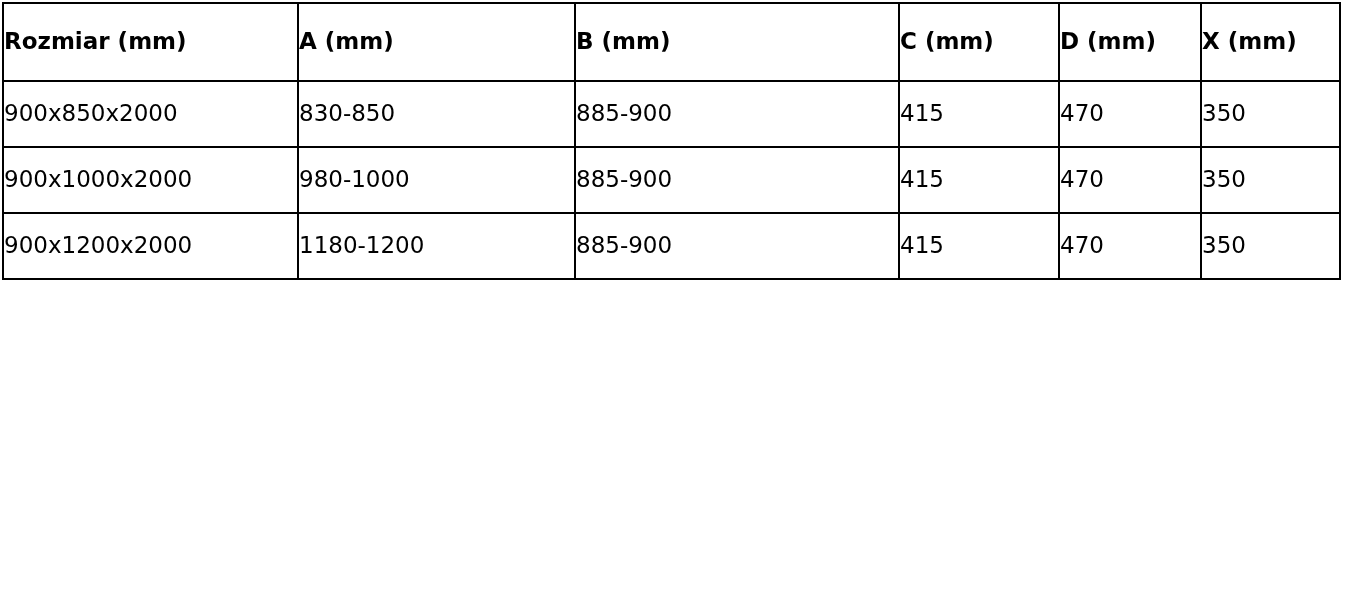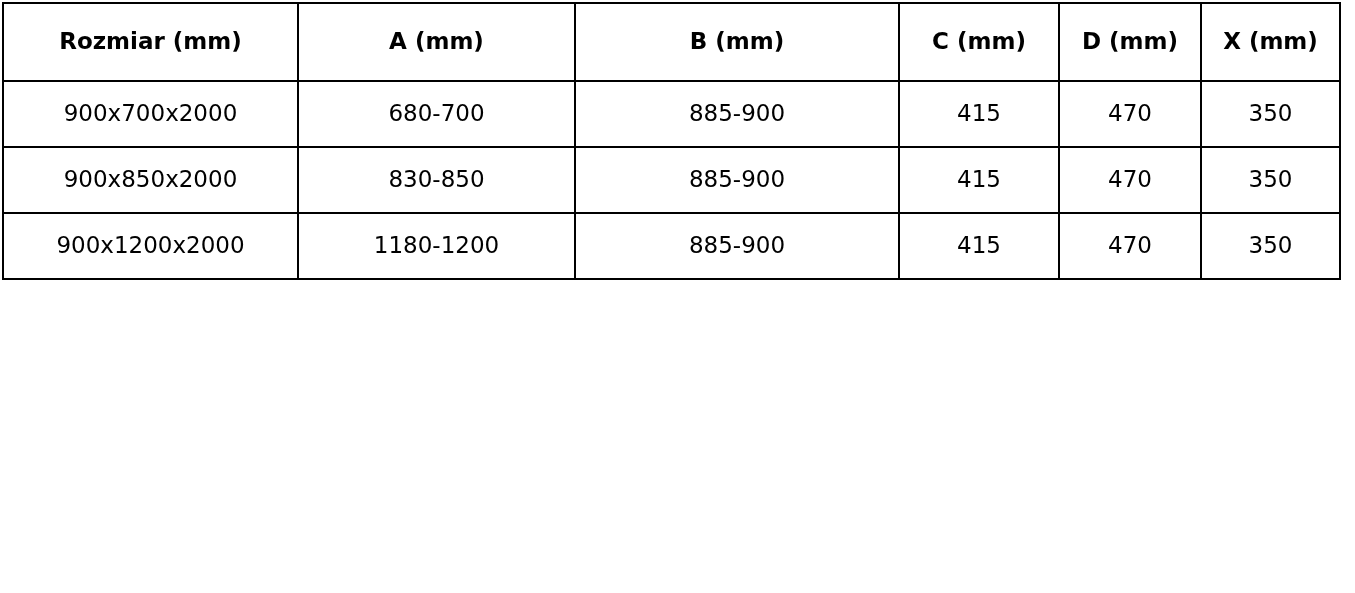--- a/index.html
+++ b/index.html
@@ -22,21 +22,21 @@
   table.spec-table {
     border-collapse: collapse;
     width: 1337px;
     margin-left: 2px;
     margin-top: 2px;
     table-layout: fixed;
   }
   table.spec-table th,
   table.spec-table td {
     border: 2px solid #000000;
-    text-align: center;
+    text-align: left;
     vertical-align: middle;
     font-size: 23px;
     padding: 0;
     height: 64px;
     line-height: 1.1;
     color: #000000;
   }
   table.spec-table th {
     font-weight: bold;
     font-size: 23px;
@@ -69,30 +69,30 @@
         <th>Rozmiar (mm)</th>
         <th>A (mm)</th>
         <th>B (mm)</th>
         <th>C (mm)</th>
         <th>D (mm)</th>
         <th>X (mm)</th>
       </tr>
     </thead>
     <tbody>
       <tr>
-        <td class="size-cell">900x700x2000</td>
-        <td>680-700</td>
+        <td class="size-cell">900x850x2000</td>
+        <td>830-850</td>
         <td>885-900</td>
         <td>415</td>
         <td>470</td>
         <td>350</td>
       </tr>
       <tr>
-        <td class="size-cell">900x850x2000</td>
-        <td>830-850</td>
+        <td class="size-cell">900x1000x2000</td>
+        <td>980-1000</td>
         <td>885-900</td>
         <td>415</td>
         <td>470</td>
         <td>350</td>
       </tr>
       <tr>
         <td class="size-cell">900x1200x2000</td>
         <td>1180-1200</td>
         <td>885-900</td>
         <td>415</td>

